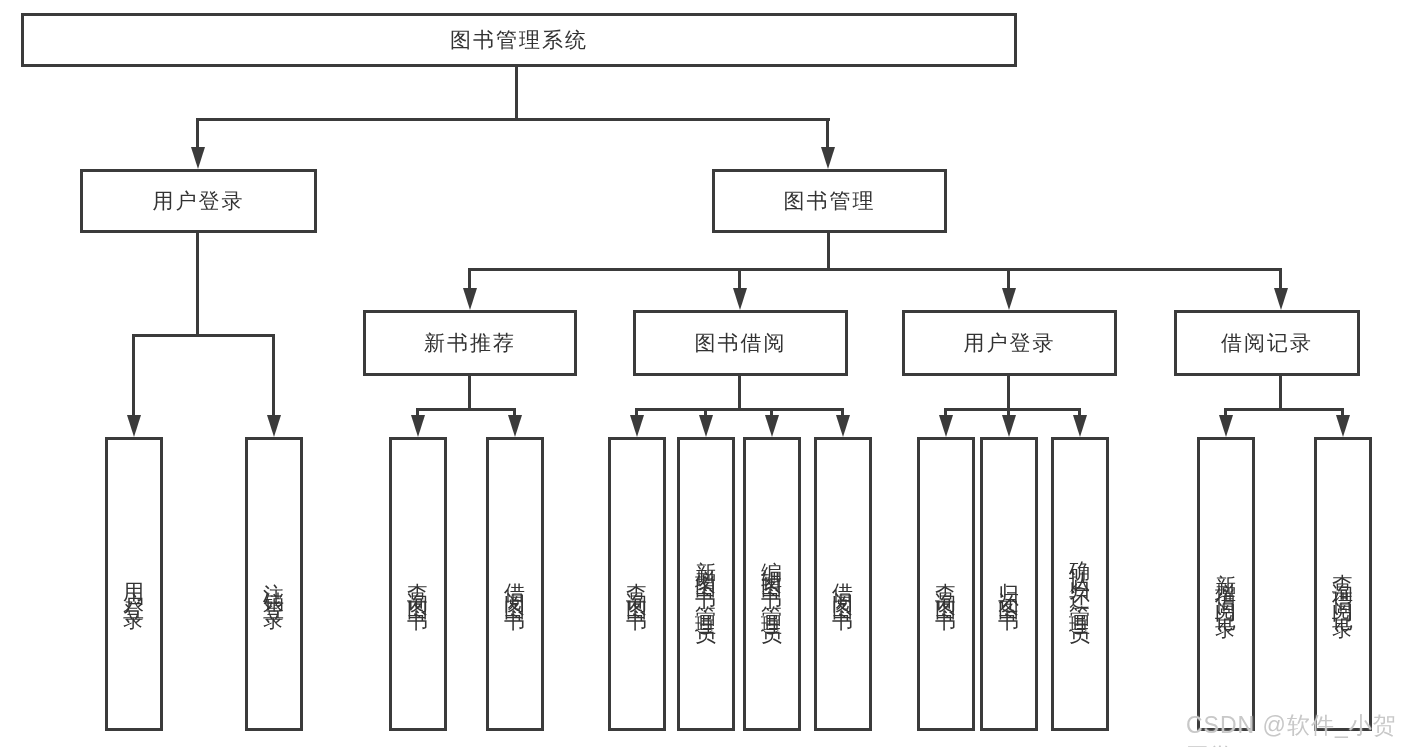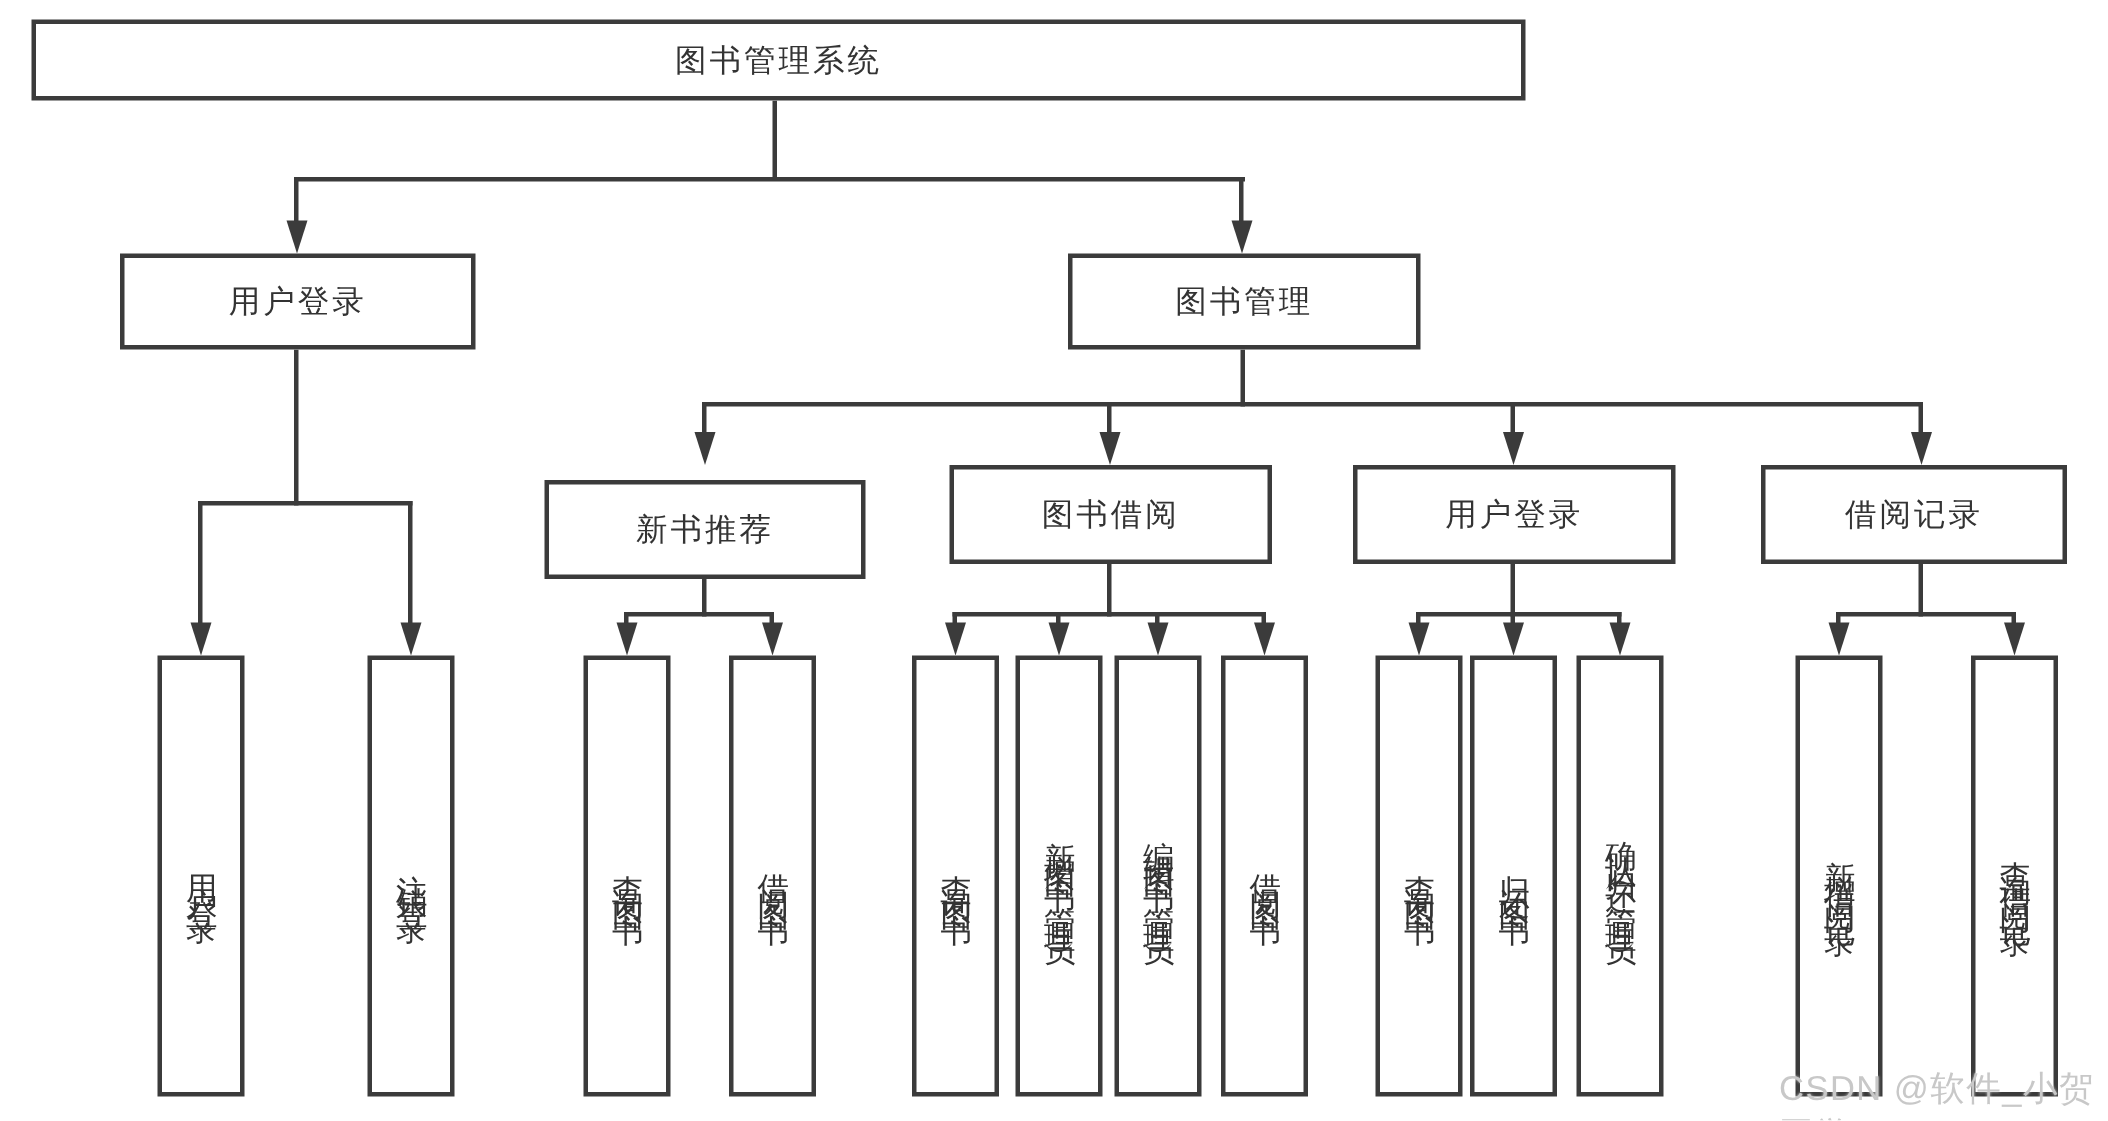--- a/index.html
+++ b/index.html
@@ -67,24 +67,24 @@
   <div class="hline" style="left:468px;top:268px;width:814px;"></div>
   <div class="vline" style="left:468px;top:268px;height:24px;"></div>
   <div class="vline" style="left:738px;top:268px;height:24px;"></div>
   <div class="vline" style="left:1007px;top:268px;height:24px;"></div>
   <div class="vline" style="left:1279px;top:268px;height:24px;"></div>
   <div class="arrow" style="left:463px;top:288px;"></div>
   <div class="arrow" style="left:733px;top:288px;"></div>
   <div class="arrow" style="left:1002px;top:288px;"></div>
   <div class="arrow" style="left:1274px;top:288px;"></div>
 
-  <div class="node l3" style="left:363px;width:214px;margin-top:10px;">新书推荐</div>
+  <div class="node l3" style="left:363px;width:214px;">新书推荐</div>
   <div class="node l3" style="left:633px;width:215px;">图书借阅</div>
   <div class="node l3" style="left:902px;width:215px;">用户登录</div>
-  <div class="node l3" style="left:1174px;width:204px;">借阅记录</div>
+  <div class="node l3" style="left:1174px;width:186px;">借阅记录</div>
 
   <div class="vline" style="left:468px;top:376px;height:35px;"></div>
   <div class="hline" style="left:416px;top:408px;width:100px;"></div>
   <div class="vline" style="left:416px;top:408px;height:10px;"></div>
   <div class="vline" style="left:513px;top:408px;height:10px;"></div>
   <div class="arrow" style="left:411px;top:415px;"></div>
   <div class="arrow" style="left:508px;top:415px;"></div>
 
   <div class="vline" style="left:738px;top:376px;height:35px;"></div>
   <div class="hline" style="left:635px;top:408px;width:209px;"></div>

